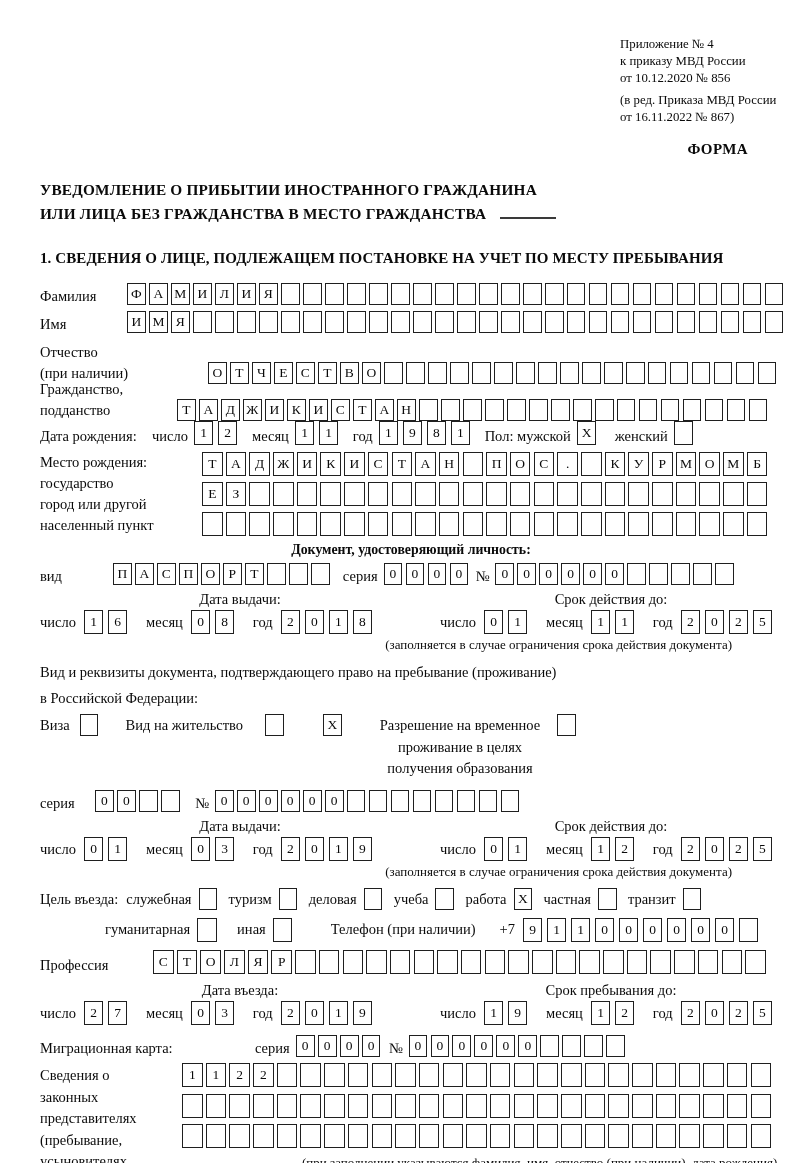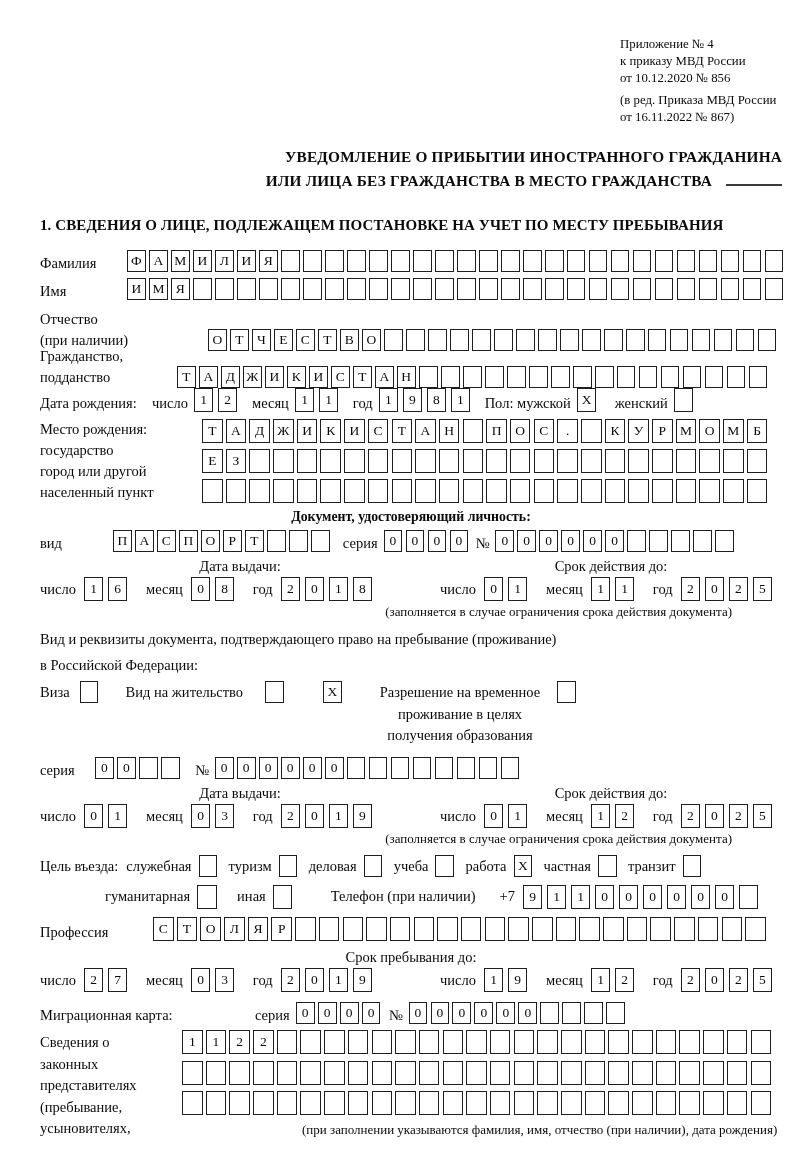--- a/index.html
+++ b/index.html
@@ -3,21 +3,21 @@
 <meta charset="utf-8">
 <style>
   html,body{margin:0;padding:0;background:#ffffff;}
   body{width:800px;height:1163px;font-family:"Liberation Serif",serif;color:#0a0a0a;font-size:14.5px;overflow:hidden;}
   .page{padding:36px 18px 0 40px;position:relative;}
 
   .appendix{margin-left:580px;width:205px;font-size:12.8px;line-height:1.32;}
   .appendix .gap{margin-top:5px;}
   .forma{font-weight:bold;text-align:right;padding-right:34px;margin-top:16px;font-size:15px;letter-spacing:.4px;}
 
-  .title{font-weight:bold;text-align:right;font-size:15.3px;line-height:1.55;margin-top:20px;letter-spacing:.2px;}
+  .title{font-weight:bold;text-align:left;font-size:15.3px;line-height:1.55;margin-top:20px;letter-spacing:.2px;}
   .title-underline{display:inline-block;width:56px;border-bottom:2.2px solid #3a3a3a;margin-left:14px;vertical-align:baseline;}
 
   .section-heading{font-weight:bold;font-size:15px;margin-top:24px;margin-bottom:16px;letter-spacing:.1px;}
 
   .cells{display:inline-flex;flex-wrap:nowrap;vertical-align:middle;}
   .cell{flex:0 0 auto;box-sizing:border-box;width:18.8px;height:22px;border:1.5px solid #1f1f1f;margin-right:3.2px;display:flex;align-items:center;justify-content:center;font-size:13.5px;line-height:1;background:#fff;}
   .w .cell{width:20.5px;height:24px;}
   .d .cell{width:19.5px;height:24px;margin-right:4.5px;}
 
   .row{display:flex;align-items:flex-end;margin-bottom:6px;}
@@ -62,20 +62,21 @@
 <div class="page">
 
   <div class="appendix">
     <div>Приложение № 4</div>
     <div>к приказу МВД России</div>
     <div>от 10.12.2020 № 856</div>
     <div class="gap">(в ред. Приказа МВД России</div>
     <div>от 16.11.2022 № 867)</div>
   </div>
 
+  <div class="forma">ФОРМА</div>
 
   <div class="title">
     <div>УВЕДОМЛЕНИЕ О ПРИБЫТИИ ИНОСТРАННОГО ГРАЖДАНИНА</div>
     <div><span>ИЛИ ЛИЦА БЕЗ ГРАЖДАНСТВА В МЕСТО ГРАЖДАНСТВА</span><span class="title-underline"></span></div>
   </div>
 
   <div class="section-heading">1. СВЕДЕНИЯ О ЛИЦЕ, ПОДЛЕЖАЩЕМ ПОСТАНОВКЕ НА УЧЕТ ПО МЕСТУ ПРЕБЫВАНИЯ</div>
 
   <div class="row">
     <div class="lbl" style="width:87px;">Фамилия</div>
@@ -626,20 +627,21 @@
         <span class="cell"></span>
         <span class="cell"></span>
         <span class="cell"></span>
         <span class="cell"></span>
         <span class="cell"></span>
         <span class="cell"></span>
       </div>
   </div>
 
   <div class="dates-head" style="margin-top:8px;">
+    <div class="dh-l">Дата въезда:</div>
     <div class="dh-r">Срок пребывания до:</div>
   </div>
   <div class="dates-row d">
     <div class="dgroup dgl">
       <span class="dl">число</span>
       <span class="cells">
           <span class="cell">2</span>
           <span class="cell">7</span>
         </span>
       <span class="dl2">месяц</span>

